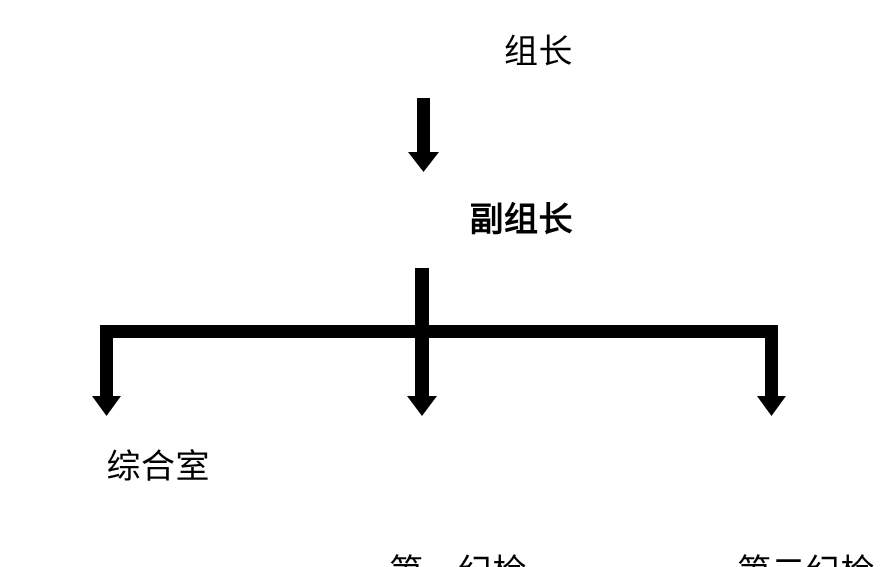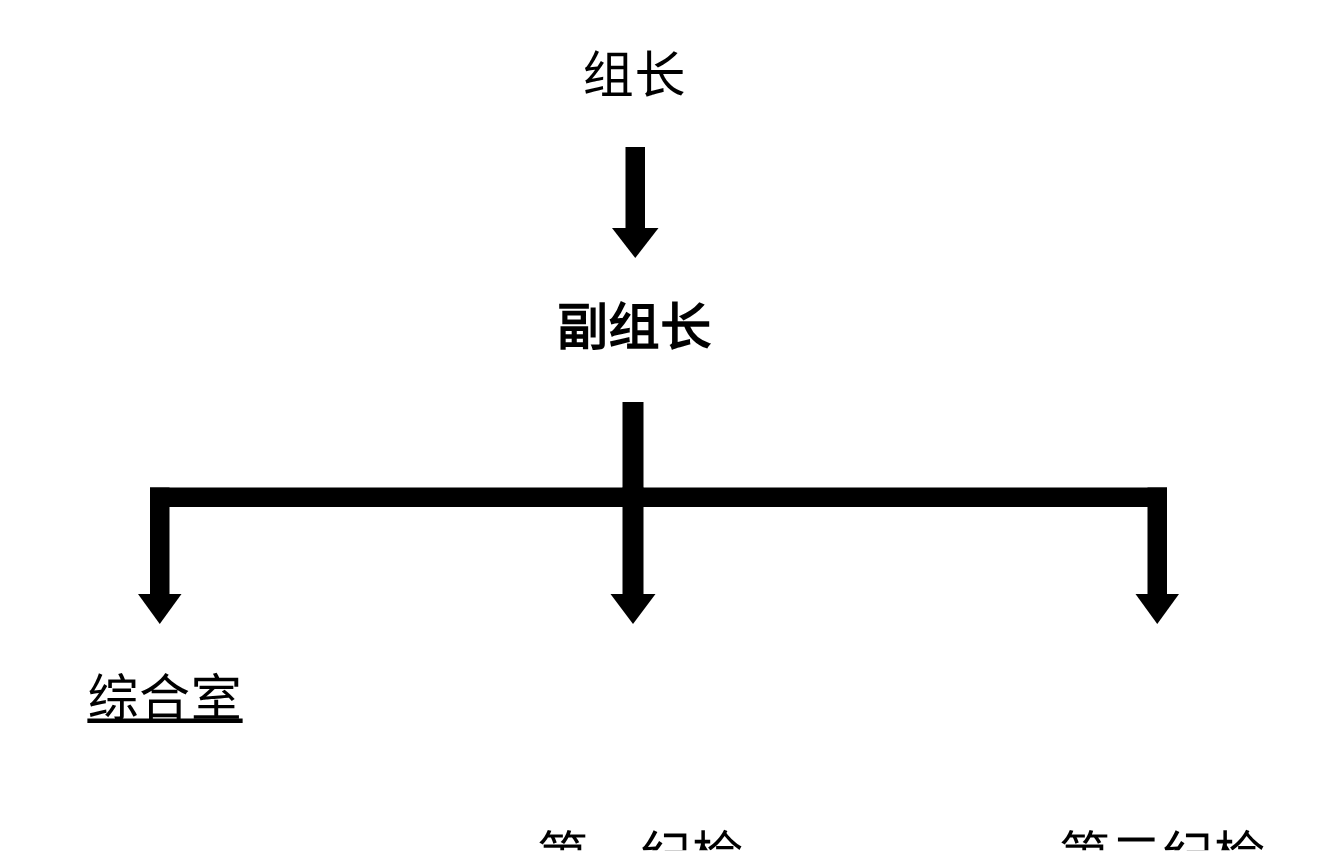--- a/index.html
+++ b/index.html
@@ -19,21 +19,21 @@
     background: #ffffff;
     overflow: hidden;
   }
   
   .node-label {
     position: absolute;
     font-size: 34px;
     line-height: 40px;
     font-weight: 400;
     color: #000000;
-    text-align: center;
+    text-align: right;
     white-space: pre;
     letter-spacing: 0.5px;
   }
   .node-label.two-line {
     line-height: 50px;
   }
   #node-leader {
     left: 273px;
     top: 31px;
     width: 300px;
@@ -41,21 +41,20 @@
   #node-deputy {
     left: 273px;
     top: 199px;
     width: 300px;
     font-weight: bold;
   }
   #node-general-office {
     left: 10px;
     top: 446px;
     width: 200px;
-    text-decoration: underline;
   }
   #node-first-inspection {
     left: 327px;
     top: 446px;
     width: 200px;
   }
   #node-second-inspection {
     left: 675px;
     top: 446px;
     width: 200px;

